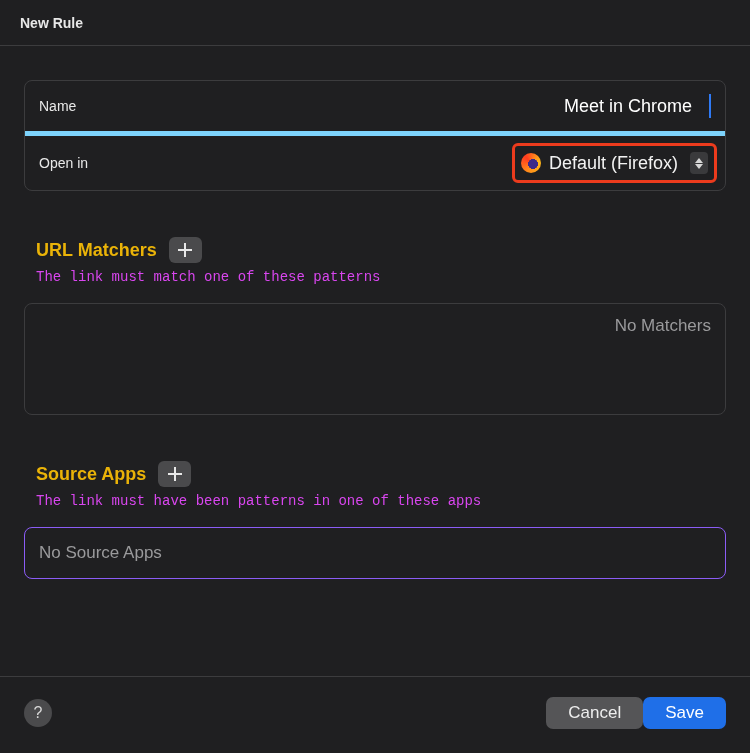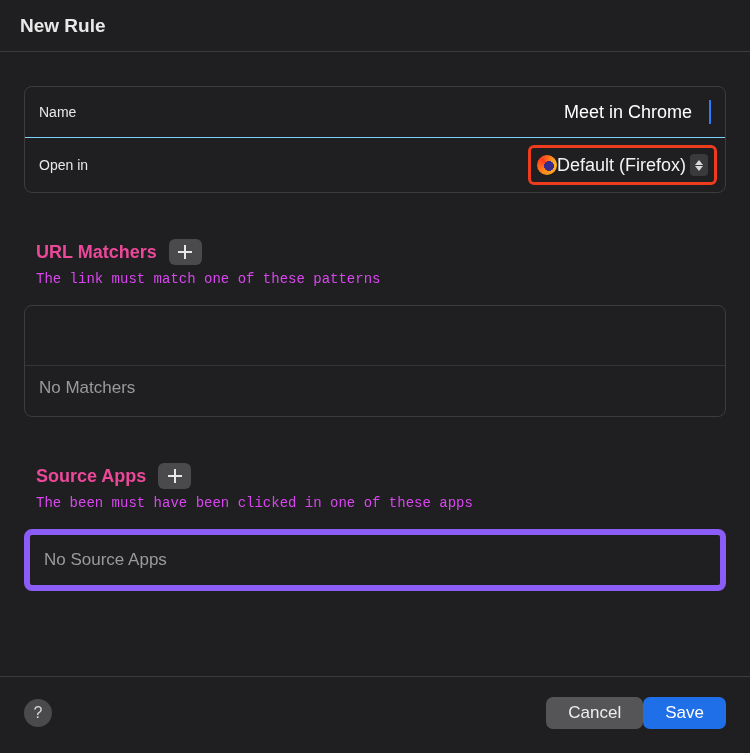--- a/index.html
+++ b/index.html
@@ -7,39 +7,39 @@
       background: #1f1f21;
       color: #e8e8e8;
       font-family: -apple-system, BlinkMacSystemFont, "Segoe UI", Helvetica, Arial, sans-serif;
       width: 750px;
       height: 753px;
       font-size: 17px;
       overflow: hidden;
     }
     .window-title {
       font-weight: 700;
-      font-size: 19px;
+      font-size: 14px;
       padding: 15px 12px 14px 20px;
       border-bottom: 1px solid #3c3c3e;
     }
     .content { padding: 34px 24px 0 24px; }
 
     
     .form-box {
       border: 1px solid #3c3c3e;
       border-radius: 8px;
       overflow: hidden;
     }
     .form-row {
       display: flex;
       align-items: center;
       justify-content: space-between;
       padding: 13px 14px 13px 14px;
     }
-    .form-row + .form-row { border-top: 1px solid #7dd3fc; }
+    .form-row + .form-row { border-top: 5px solid #7dd3fc; }
     .label { color: #e8e8e8; font-size: 14px; }
     .name-input {
       background: transparent;
       border: none;
       color: #fff;
       font-size: 18px;
       text-align: right;
       outline: none;
       flex: 1;
       margin-left: 20px;
@@ -56,21 +56,21 @@
       justify-content: flex-end;
       padding: 6px 6px;
       border: 3px solid #ec3b1d;
       border-radius: 6px;
       margin: -6px -6px -6px 0;
     }
 
     .dropdown {
       display: flex;
       align-items: center;
-      gap: 0;
+      gap: 8px;
       justify-content: space-between;
     }
     .firefox-icon {
       width: 20px;
       height: 20px;
       border-radius: 50%;
       background:
         radial-gradient(circle at 60% 55%, #3a2a8a 0 30%, transparent 31%),
         conic-gradient(from 200deg, #ff8c1a, #ff3b1f, #ffb81a, #ff8c1a);
     }
@@ -86,52 +86,52 @@
       justify-content: center;
       gap: 1px;
       margin-left: 4px;
     }
     .updown svg { display: block; }
 
     
     .section { margin-top: 46px; }
     .section.tight { }
     .section-header { display: flex; align-items: center; gap: 12px; padding-left: 12px;}
-    .section-title { font-weight: 700; font-size: 18px; color: #ec4899; }
+    .section-title { font-weight: 700; font-size: 18px; color: #eab308; }
     .plus-btn {
       width: 33px;
       height: 26px;
       border-radius: 6px;
       background: #4a4a4c;
       display: flex;
       align-items: center;
       justify-content: center;
       cursor: pointer;
     }
     .section-sub { color: #d946ef; font-size: 14px; margin-top: 6px; padding-left: 12px; font-family: Liberation Mono, monospace; }
 
     .matchers-box {
       margin-top: 18px;
       border: 1px solid #3c3c3e;
       border-radius: 8px;
       height: 112px;
       display: flex;
-      flex-direction: column;
+      flex-direction: row;
       justify-content: flex-end;
     }
     .matchers-divider { border-top: 1px solid #343436; height: 1px; margin-bottom: 0; }
     .empty-text {
       color: #9a9a9c;
       font-size: 17px;
       padding: 12px 14px 18px 14px;
     }
 
     .source-box {
       margin-top: 18px;
-      border: 6px solid #8b5cf6;
+      border: 1px solid #8b5cf6;
       border-radius: 8px;
       padding: 15px 14px;
     }
     .source-empty { color: #9a9a9c; font-size: 17px; }
 
     
     .footer {
       position: absolute;
       bottom: 0;
       left: 0;
@@ -215,21 +215,21 @@
   <div class="section tight">
     <div class="section-header">
       <span class="section-title">Source Apps</span>
       <span class="plus-btn">
         <svg width="14" height="14" viewBox="0 0 14 14">
           <rect x="6" y="0" width="2" height="14" fill="#e8e8e8"></rect>
           <rect x="0" y="6" width="14" height="2" fill="#e8e8e8"></rect>
         </svg>
       </span>
     </div>
-    <div class="section-sub">The been must have been clicked in one of these apps</div>
+    <div class="section-sub">The link must have been patterns in one of these apps</div>
     <div class="source-box">
       <div class="source-empty">No Source Apps</div>
     </div>
   </div>
 </div>
 
 <div class="footer">
   <div class="help">?</div>
   <div class="btn-row">
     <button class="btn cancel">Cancel</button>

